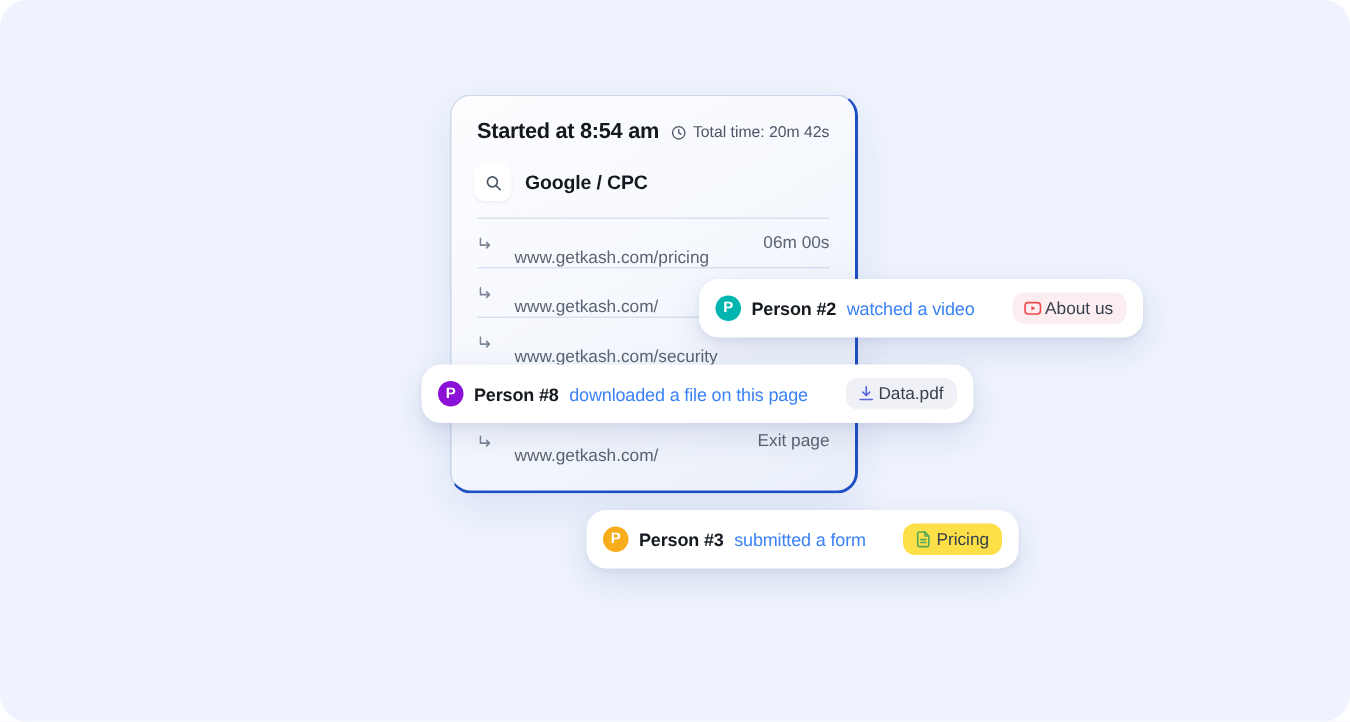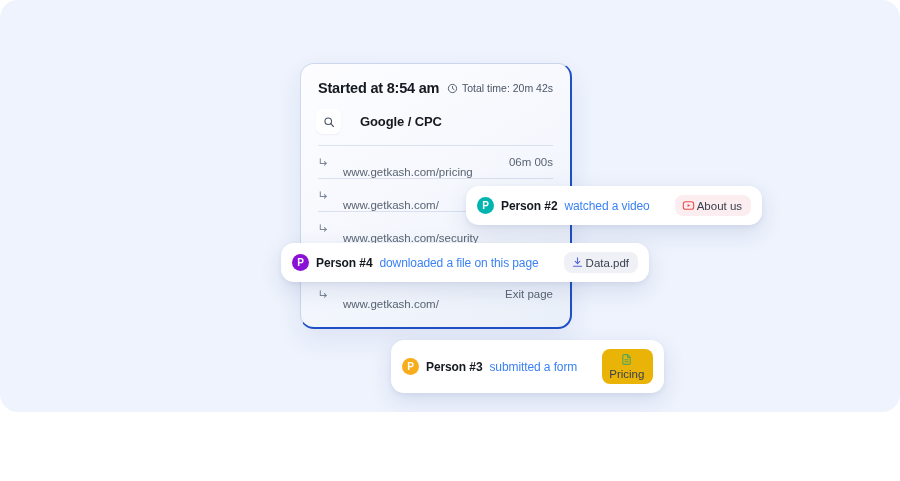--- a/index.html
+++ b/index.html
@@ -12,21 +12,21 @@
 
   body {
     font-family: "Liberation Sans", sans-serif;
     background: #ffffff;
   }
 
   
   #stage {
     position: relative;
     width: 900px;
-    height: 412px;
+    height: 481px;
     background: #eef3fd;
     border-radius: 18px;
     overflow: hidden;
     text-decoration: underline;
   }
 
   
   #session-card {
     position: absolute;
     left: 300px;
@@ -63,21 +63,21 @@
     font-size: 10.5px;
     color: #4b5565;
     white-space: nowrap;
   }
   .clock-icon { display:block; flex: none; }
 
   
   .source-row {
     display: flex;
     align-items: center;
-    gap: 19px;
+    gap: 9px;
     padding: 7px 17px 11px 15px;
   }
   .search-chip {
     width: 25px; height: 25px;
     border-radius: 7px;
     background: #ffffff;
     display: flex; align-items: center; justify-content: center;
     flex: none;
     box-shadow: 0 1px 2px rgba(30,50,100,0.06);
   }
@@ -158,21 +158,21 @@
     align-items: center;
     gap: 2px;
     border-radius: 8px;
     padding: 4px 9px 4px 7px;
     font-size: 11.5px;
     color: #38404d;
   }
   .resource-badge .badge-icon { flex:none; display:block; }
   .badge-blue  { background: #f0f1f7; }
   .badge-red   { background: #fceef0; }
-  .badge-green { background: #eab308; flex-direction: column; }
+  .badge-green { background: #fde047; }
 
   svg { overflow: visible; }
 </style>
 </head>
 <body>
 
 <div id="stage">
 
   <div id="session-card">
 
@@ -263,21 +263,21 @@
           <rect x="2.5" y="5" width="19" height="14" rx="4" stroke="#ef4b4b" stroke-width="2"></rect>
           <path d="M10.3 9.2l5 2.8-5 2.8z" fill="#ef4b4b"></path>
         </svg>
       </span>
       <span>About us</span>
     </span>
   </div>
 
   <div class="event-card" id="event-person1">
     <span class="avatar" style="background:#8b11d6">P</span>
-    <span class="person-name">Person #4</span>
+    <span class="person-name">Person #8</span>
     <span class="person-action">downloaded a file on this page</span>
     <span class="resource-badge badge-blue">
       <span>
         <svg class="badge-icon" width="13" height="13" viewBox="0 0 24 24" fill="none" stroke="#5764d8" stroke-width="2" stroke-linecap="round" stroke-linejoin="round">
           <path d="M12 3.5v10.5"></path>
             <path d="M7.8 10l4.2 4.2 4.2-4.2"></path>
             <path d="M4.5 19h15"></path>
         </svg>
       </span>
       <span>Data.pdf</span>

